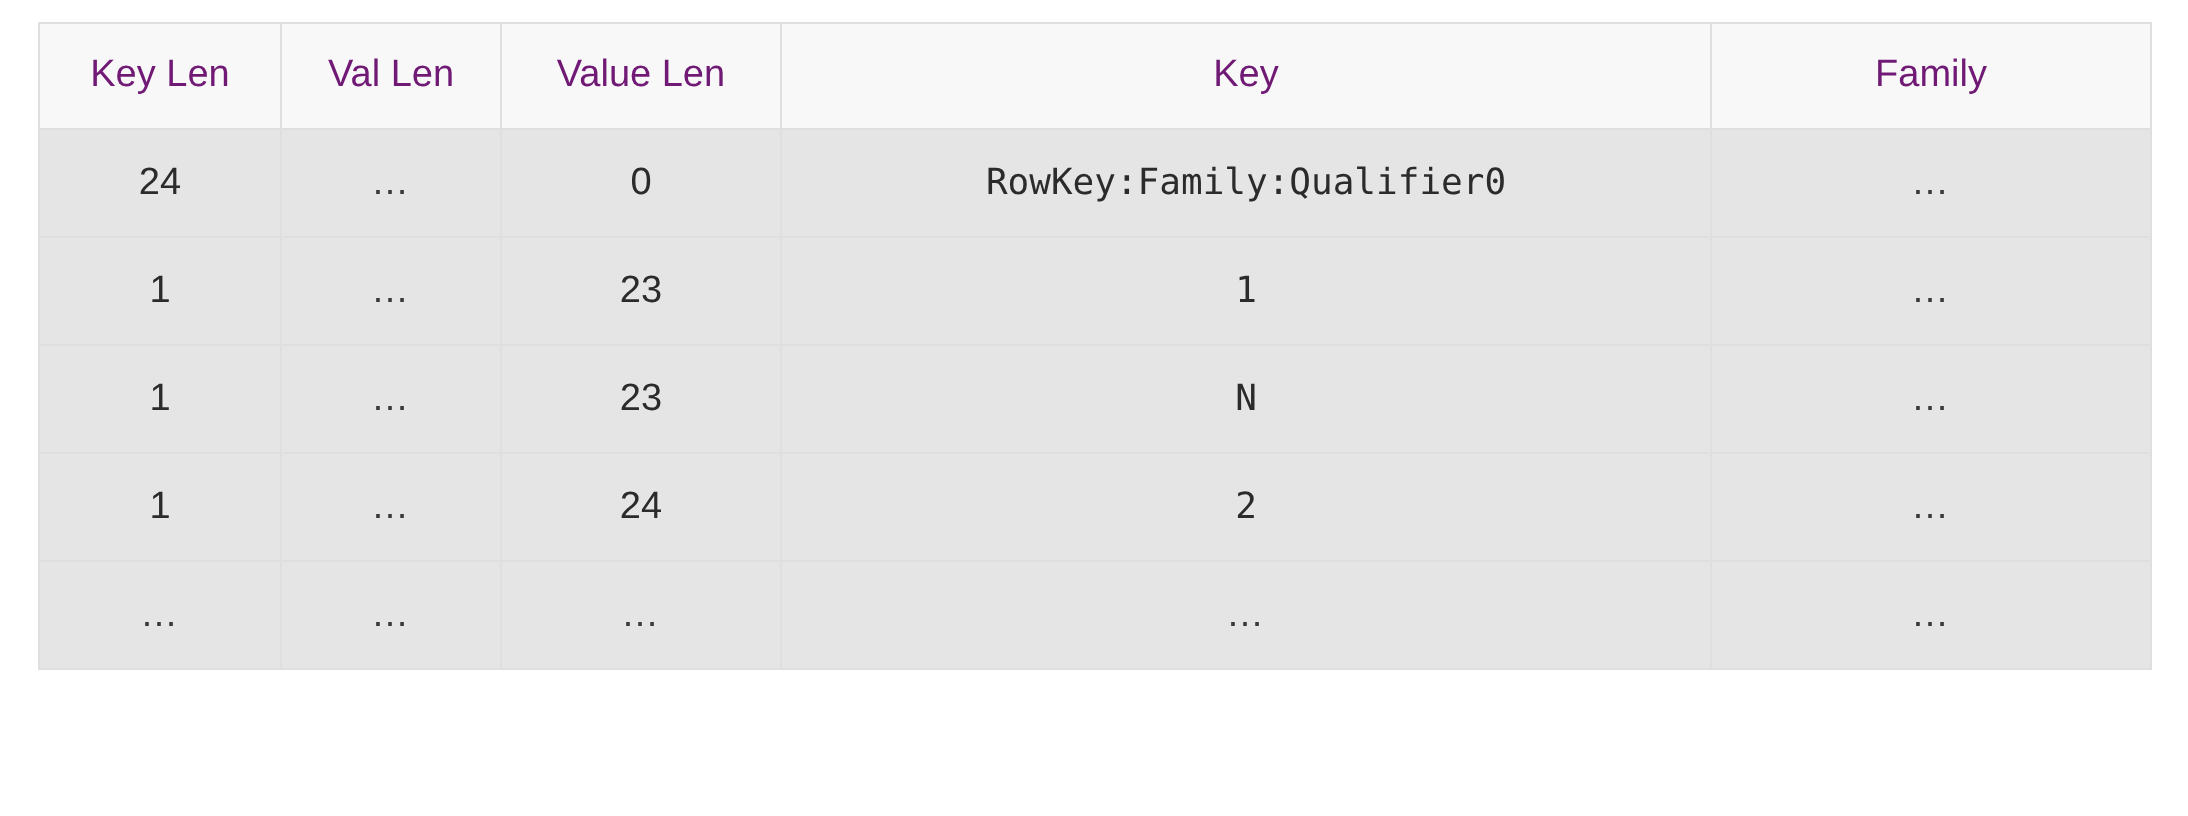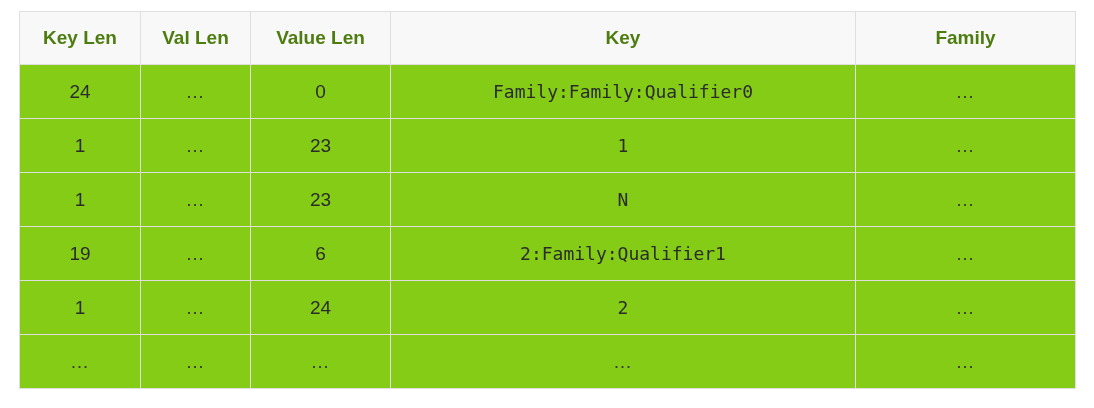--- a/index.html
+++ b/index.html
@@ -32,31 +32,31 @@
   table.kv-table col.c-keylen   { width: 121px; }
   table.kv-table col.c-vallen   { width: 110px; }
   table.kv-table col.c-prefix   { width: 140px; }
   table.kv-table col.c-key      { width: 465px; }
   table.kv-table col.c-value    { width: 220px; }
 
   thead th {
     background: #f8f8f8;
     border: 1px solid #dfdfdf;
     height: 52px;
-    font-weight: 700;
+    font-weight: 400;
     font-size: 19px;
-    color: #4d7c0f;
+    color: #701a75;
     text-align: center;
     vertical-align: middle;
     font-family: "Liberation Sans", sans-serif;
     padding: 0 6px;
   }
 
   tbody td {
-    background: #84cc16;
+    background: #e5e5e5;
     border: 1px solid #dfdfdf;
     height: 53px;
     font-size: 19px;
     color: #2b2b2b;
     text-align: center;
     vertical-align: middle;
     font-family: "Liberation Sans", sans-serif;
     padding: 0 6px;
     white-space: nowrap;
     overflow: hidden;
@@ -94,42 +94,35 @@
         <th>Value Len</th>
         <th>Key</th>
         <th>Family</th>
       </tr>
     </thead>
     <tbody>
       <tr>
         <td>24</td>
         <td class="ell">…</td>
         <td>0</td>
-        <td class="mono">Family:Family:Qualifier0</td>
+        <td class="mono">RowKey:Family:Qualifier0</td>
         <td class="ell">…</td>
       </tr>
       <tr>
         <td>1</td>
         <td class="ell">…</td>
         <td>23</td>
         <td class="mono">1</td>
         <td class="ell">…</td>
       </tr>
       <tr>
         <td>1</td>
         <td class="ell">…</td>
         <td>23</td>
         <td class="mono">N</td>
-        <td class="ell">…</td>
-      </tr>
-      <tr>
-        <td>19</td>
-        <td class="ell">…</td>
-        <td>6</td>
-        <td class="mono">2:Family:Qualifier1</td>
         <td class="ell">…</td>
       </tr>
       <tr>
         <td>1</td>
         <td class="ell">…</td>
         <td>24</td>
         <td class="mono">2</td>
         <td class="ell">…</td>
       </tr>
       <tr>

